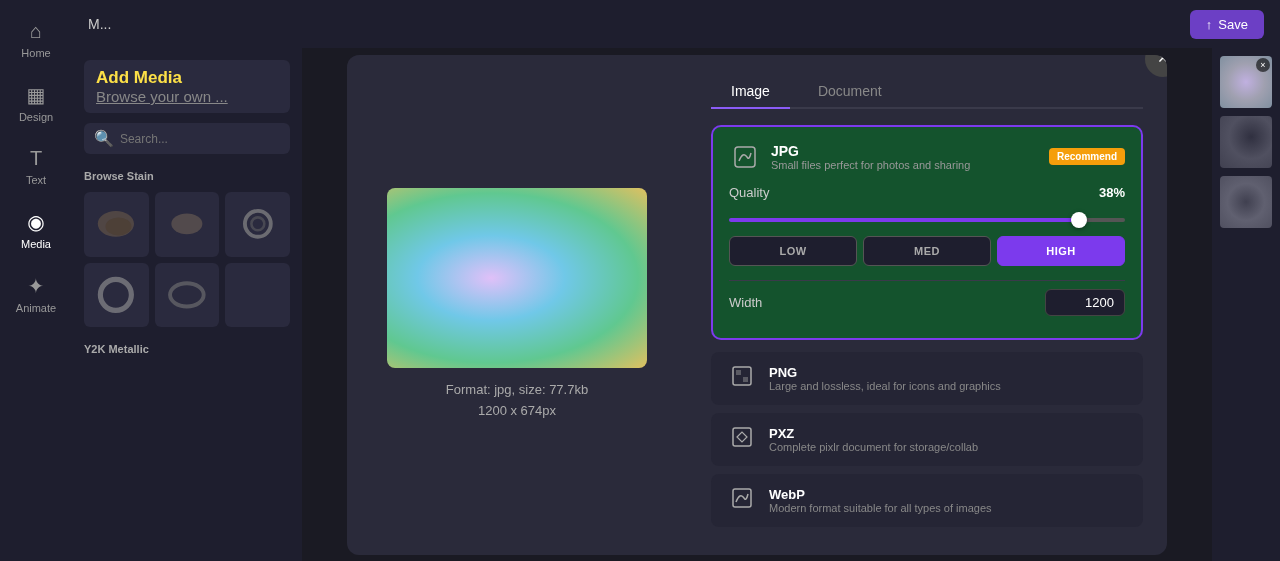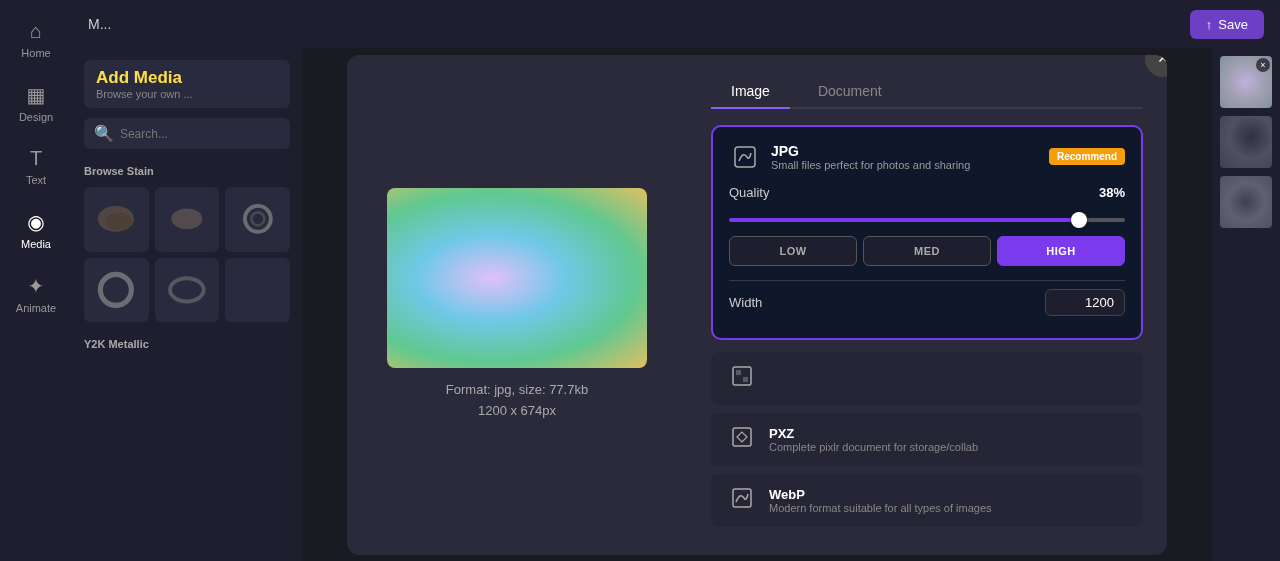--- a/index.html
+++ b/index.html
@@ -91,21 +91,21 @@
       background: #2a2a3e;
       border: none;
       color: #ccc;
       padding: 8px 12px;
       border-radius: 6px;
       cursor: pointer;
       text-align: left;
       font-size: 12px;
     }
     .add-media-title { color: #fde047; font-size: 17px; font-weight: 600; }
-    .add-media-sub { color: #888; font-size: 11px; }
+    .add-media-sub { color: #888; font-size: 15px; text-decoration: underline; }
     .search-box {
       display: flex;
       align-items: center;
       background: #2a2a3e;
       border-radius: 6px;
       padding: 6px 10px;
       gap: 6px;
     }
     .search-input {
       background: none;
@@ -293,21 +293,21 @@
       color: #fff;
       border-bottom: 2px solid #8b5cf6;
     }
 
     
     .format-card {
       border: 2px solid #7c3aed;
       border-radius: 10px;
       padding: 14px 16px;
       margin-bottom: 12px;
-      background: #0f172a;
+      background: #14532d;
     }
     .format-card-header {
       display: flex;
       align-items: center;
       justify-content: space-between;
       margin-bottom: 12px;
     }
     .format-info {
       display: flex;
       align-items: center;
@@ -569,20 +569,24 @@
             </div>
 
             <div class="format-option">
               <div class="format-opt-icon">
                 <svg width="24" height="24" viewBox="0 0 24 24" xmlns="http://www.w3.org/2000/svg">
                   <rect x="3" y="3" width="18" height="18" rx="2" fill="none" stroke="#aaa" stroke-width="1.5"></rect>
                   <rect x="6" y="6" width="5" height="5" fill="#aaa" opacity="0.4"></rect>
                   <rect x="13" y="13" width="5" height="5" fill="#aaa" opacity="0.4"></rect>
                 </svg>
               </div>
+              <div class="format-opt-text">
+                <span class="format-opt-name">PNG</span>
+                <span class="format-opt-desc">Large and lossless, ideal for icons and graphics</span>
+              </div>
             </div>
 
             <div class="format-option">
               <div class="format-opt-icon">
                 <svg width="24" height="24" viewBox="0 0 24 24" xmlns="http://www.w3.org/2000/svg">
                   <rect x="3" y="3" width="18" height="18" rx="2" fill="none" stroke="#aaa" stroke-width="1.5"></rect>
                   <path d="M7 12 L12 7 L17 12 L12 17 Z" fill="none" stroke="#aaa" stroke-width="1.2"></path>
                 </svg>
               </div>
               <div class="format-opt-text">

